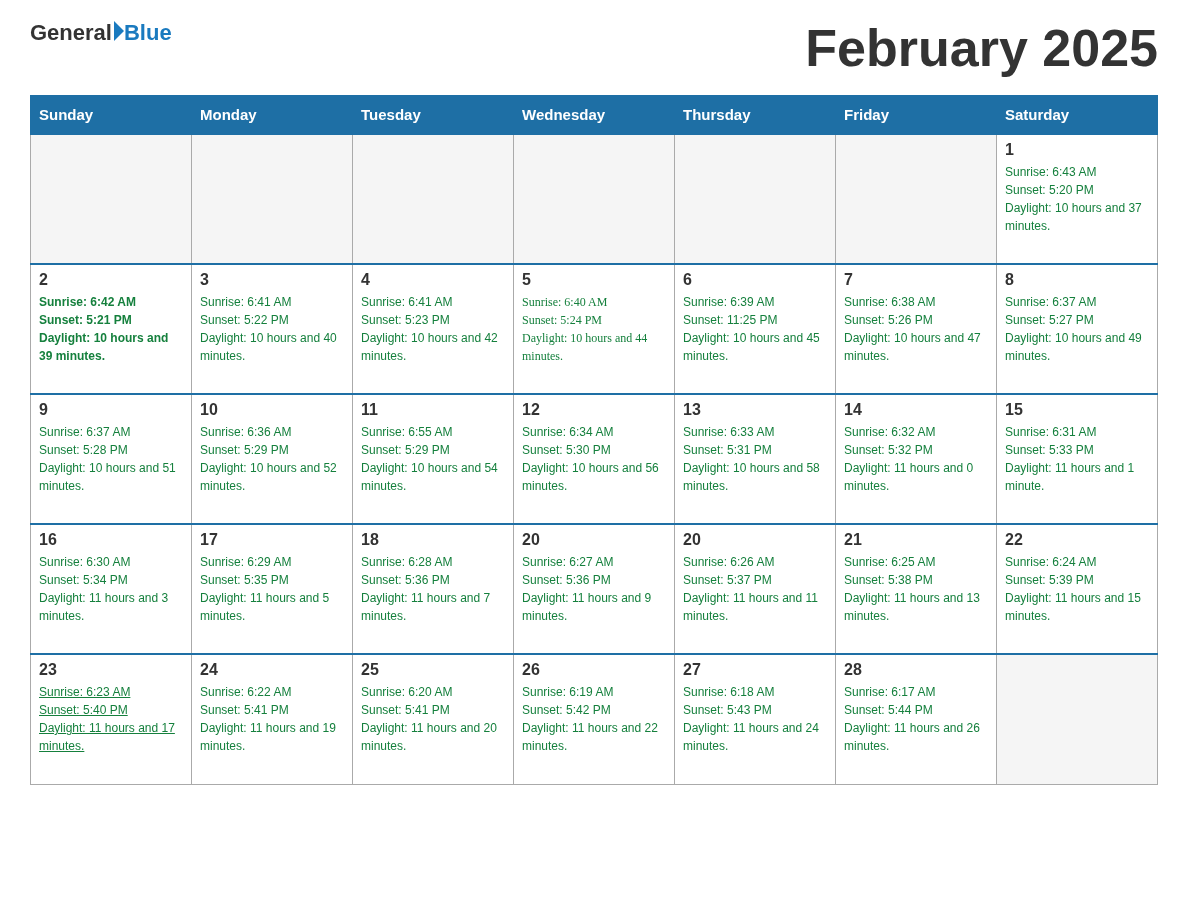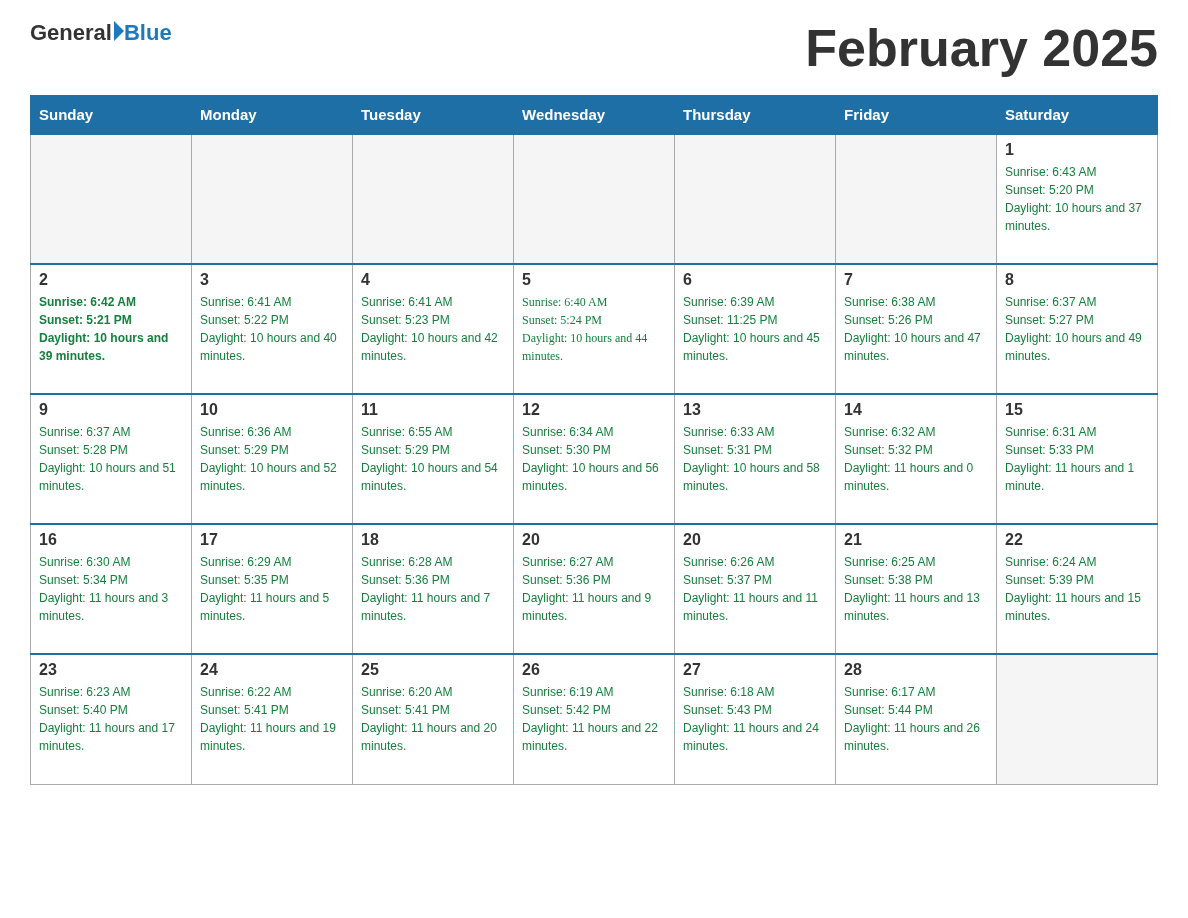--- a/index.html
+++ b/index.html
@@ -274,21 +274,21 @@
         <td>
           <div class="day-number">22</div>
           <div class="day-info" style="white-space: pre-line;">Sunrise: 6:24 AM
 Sunset: 5:39 PM
 Daylight: 11 hours and 15 minutes.</div>
         </td>
       </tr>
       <tr class="week-row">
         <td>
           <div class="day-number">23</div>
-          <div class="day-info" style="white-space: pre-line;">Sunrise: 6:23 AM
+          <div class="day-info" style="white-space: pre-line; text-decoration: underline;">Sunrise: 6:23 AM
 Sunset: 5:40 PM
 Daylight: 11 hours and 17 minutes.</div>
         </td>
         <td>
           <div class="day-number">24</div>
           <div class="day-info" style="white-space: pre-line;">Sunrise: 6:22 AM
 Sunset: 5:41 PM
 Daylight: 11 hours and 19 minutes.</div>
         </td>
         <td>

